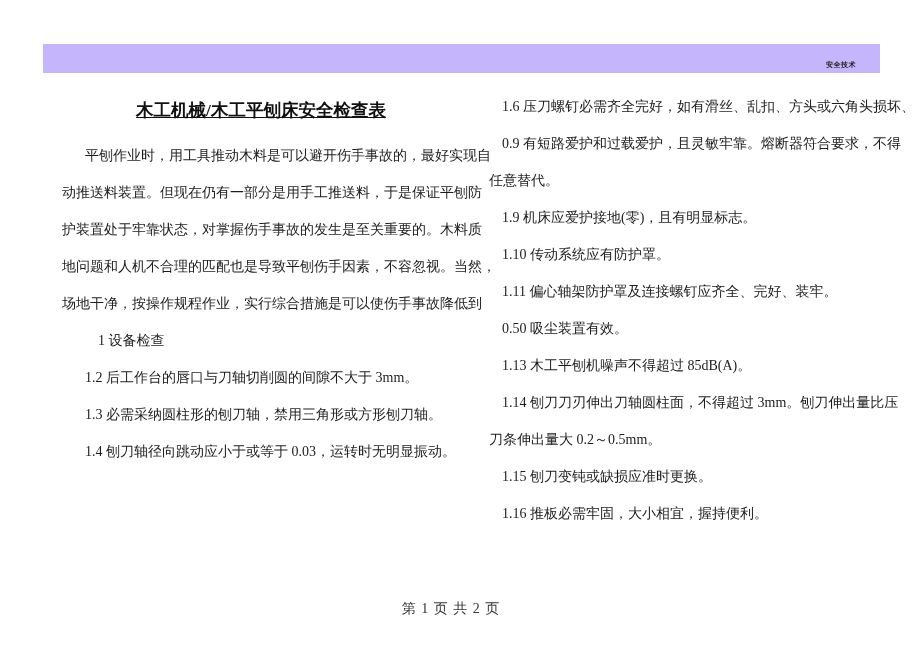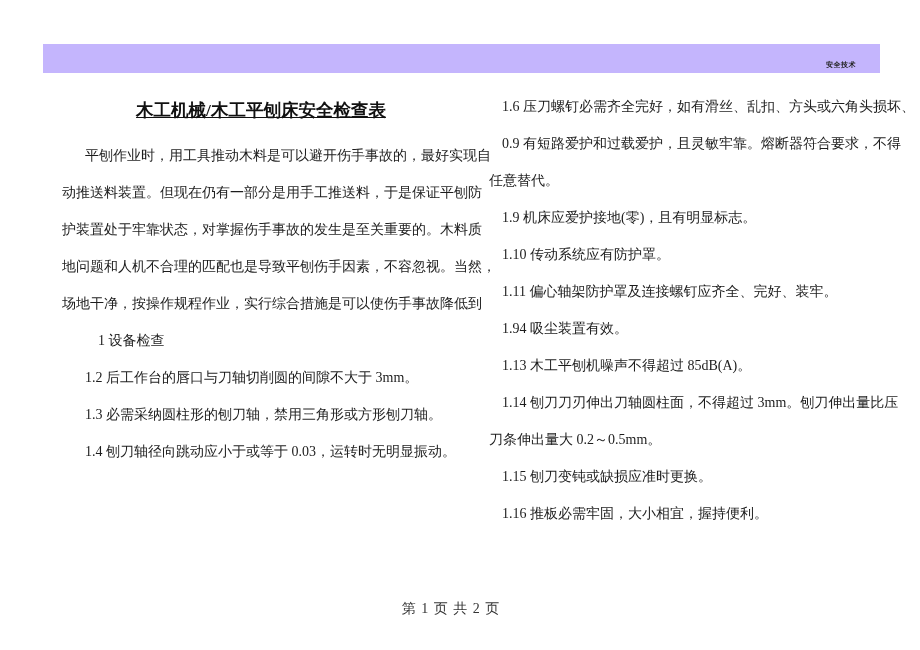--- a/index.html
+++ b/index.html
@@ -103,21 +103,21 @@
   <div class="line ind-para">1.4 刨刀轴径向跳动应小于或等于 0.03，运转时无明显振动。</div>
 </div>
 
 <div class="col col-right">
   <div class="line ind-item">1.6 压刀螺钉必需齐全完好，如有滑丝、乱扣、方头或六角头损坏、</div>
   <div class="line ind-item">0.9 有短路爱护和过载爱护，且灵敏牢靠。熔断器符合要求，不得</div>
   <div class="line">任意替代。</div>
   <div class="line ind-item">1.9 机床应爱护接地(零)，且有明显标志。</div>
   <div class="line ind-item">1.10 传动系统应有防护罩。</div>
   <div class="line ind-item">1.11 偏心轴架防护罩及连接螺钉应齐全、完好、装牢。</div>
-  <div class="line ind-item">1.94 吸尘装置有效。</div>
+  <div class="line ind-item">0.50 吸尘装置有效。</div>
   <div class="line ind-item">1.13 木工平刨机噪声不得超过 85dB(A)。</div>
   <div class="line ind-item">1.14 刨刀刀刃伸出刀轴圆柱面，不得超过 3mm。刨刀伸出量比压</div>
   <div class="line">刀条伸出量大 0.2～0.5mm。</div>
   <div class="line ind-item">1.15 刨刀变钝或缺损应准时更换。</div>
   <div class="line ind-item">1.16 推板必需牢固，大小相宜，握持便利。</div>
 </div>
 
 <div class="footer">第 1 页 共 2 页</div>
 
 </body></html>

